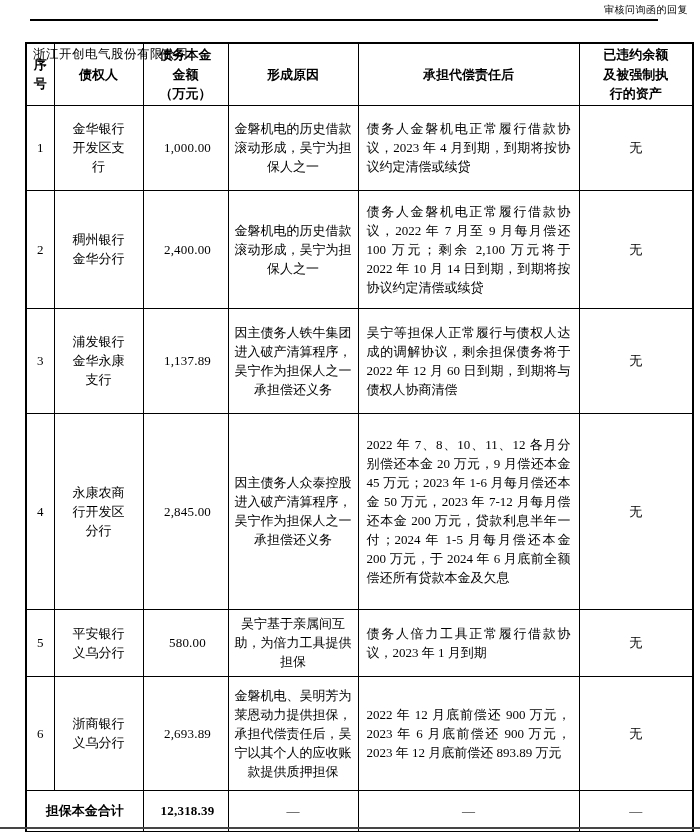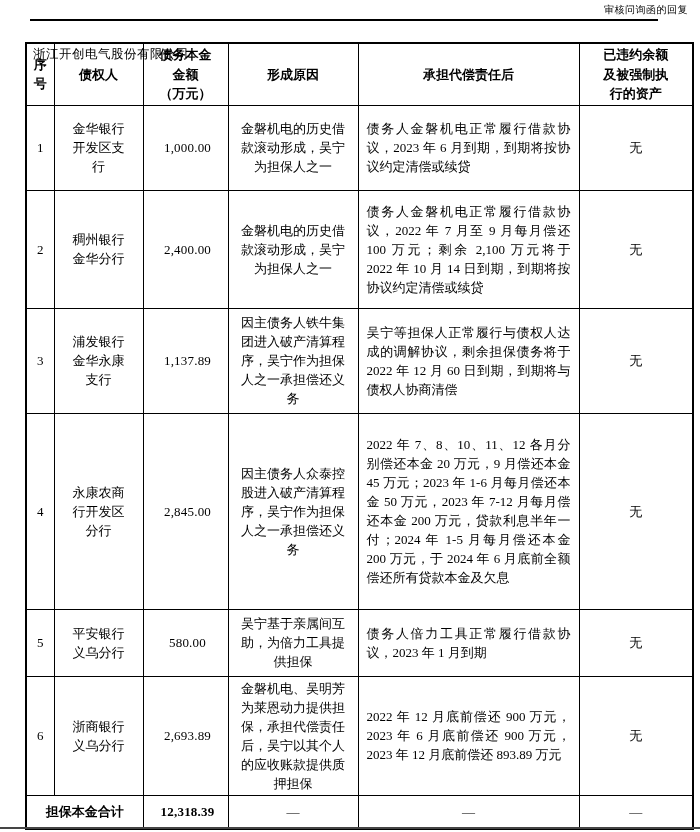--- a/index.html
+++ b/index.html
@@ -23,21 +23,21 @@
     border:1.5px solid #000;
     vertical-align:middle;
     text-align:center;
     font-size:13px;
     line-height:19px;
     padding:1px 2px;
     overflow:hidden;
   }
   .grid th{font-weight:bold;white-space:pre-line;line-height:19.5px;}
   td.creditor{white-space:pre-line;text-align:center;}
-  td.reason{padding:2px 9px;}
+  td.reason{padding:2px 2px;}
   td.plan{text-align:justify;padding:2px 8px;}
   td.amount{letter-spacing:.2px;padding-left:6px;}
   tr.total-row td{font-weight:bold;}
   tr.total-row td.dash{font-weight:normal;color:#222;}
 </style>
 </head>
 <body>
 
 <div class="hdr-left">浙江开创电气股份有限公司</div>
 <div class="hdr-right">审核问询函的回复</div>
@@ -67,21 +67,21 @@
 行的资产</th>
     </tr>
 
     <tr style="height:85px">
       <td>1</td>
       <td class="creditor">金华银行
 开发区支
 行</td>
       <td class="amount">1,000.00</td>
       <td class="reason">金磐机电的历史借款滚动形成，吴宁为担保人之一</td>
-      <td class="plan">债务人金磐机电正常履行借款协议，2023 年 6 月到期，到期将按协议约定清偿或续贷</td>
+      <td class="plan">债务人金磐机电正常履行借款协议，2023 年 4 月到期，到期将按协议约定清偿或续贷</td>
       <td>无</td>
     </tr>
 
     <tr style="height:118px">
       <td>2</td>
       <td class="creditor">稠州银行
 金华分行</td>
       <td class="amount">2,400.00</td>
       <td class="reason">金磐机电的历史借款滚动形成，吴宁为担保人之一</td>
       <td class="plan">债务人金磐机电正常履行借款协议，2022 年 7 月至 9 月每月偿还 100 万元；剩余 2,100 万元将于 2022 年 10 月 14 日到期，到期将按协议约定清偿或续贷</td>
@@ -123,21 +123,21 @@
     <tr style="height:114px">
       <td>6</td>
       <td class="creditor">浙商银行
 义乌分行</td>
       <td class="amount">2,693.89</td>
       <td class="reason">金磐机电、吴明芳为莱恩动力提供担保，承担代偿责任后，吴宁以其个人的应收账款提供质押担保</td>
       <td class="plan">2022 年 12 月底前偿还 900 万元，2023 年 6 月底前偿还 900 万元，2023 年 12 月底前偿还 893.89 万元</td>
       <td>无</td>
     </tr>
 
-    <tr class="total-row" style="height:34px">
+    <tr class="total-row" style="height:42px">
       <td colspan="2">担保本金合计</td>
       <td class="amount">12,318.39</td>
       <td class="dash">—</td>
       <td class="dash">—</td>
       <td class="dash">—</td>
     </tr>
   </tbody>
 </table>
 
 <div class="bottom-rule"></div>

